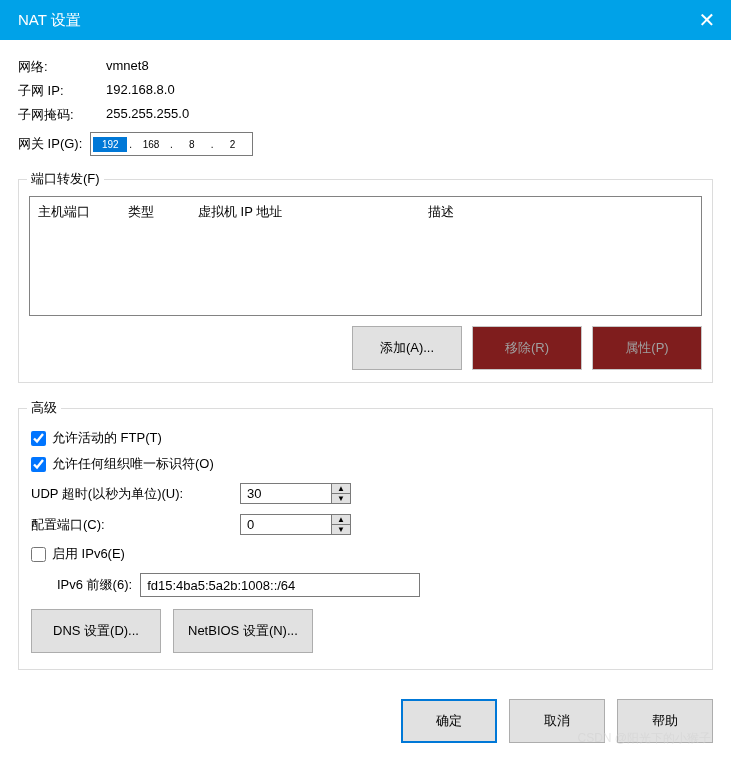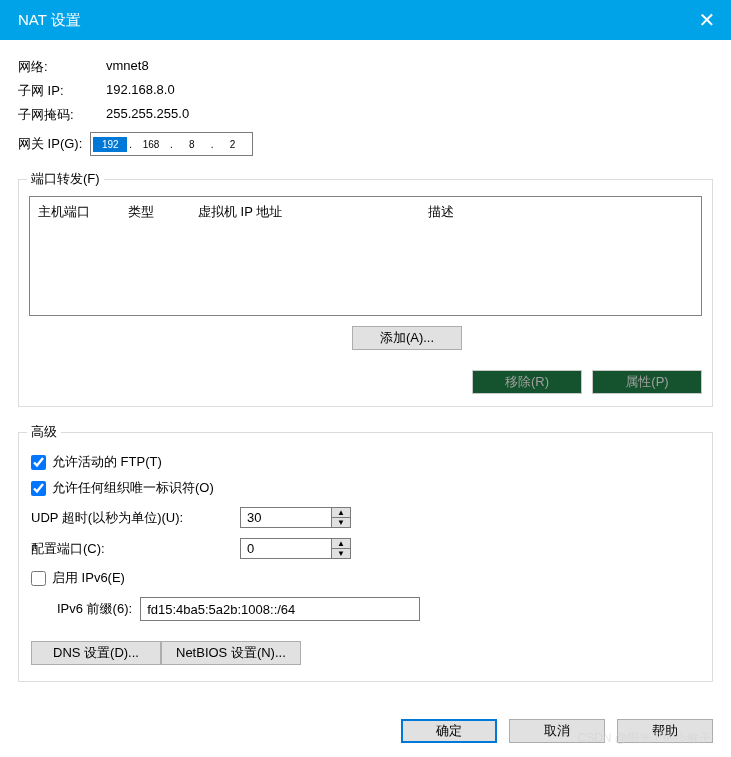--- a/index.html
+++ b/index.html
@@ -16,36 +16,36 @@
 .ip-oct { width: 34px; text-align: center; border: none; outline: none; font: inherit; padding: 2px 0; }
 .ip-oct.sel { background: #0078d7; color: #fff; }
 .ip-dot { padding: 0 2px; }
 fieldset { border: 1px solid #dcdcdc; margin-bottom: 16px; padding: 0; }
 legend { padding: 0 4px; margin-left: 8px; font-size: 13px; }
 .pf-body { padding: 8px 10px 12px 10px; }
 .pf-table { border: 1px solid #828282; background: #fff; height: 120px; margin-bottom: 10px; }
 .pf-head { display: grid; grid-template-columns: 90px 70px 230px auto; padding: 6px 8px; }
 .pf-head div { white-space: nowrap; }
 .pf-actions { display: flex; justify-content: flex-end; gap: 10px; }
-.btn { border: 1px solid #adadad; background: #e1e1e1; height: 24px; min-width: 110px; padding: 0 14px; font: inherit; cursor: pointer; }
-.btn:disabled { color: #a0a0a0; border-color: #c8c8c8; background: #14532d; margin-top: 44px; }
+.btn { border: 1px solid #adadad; background: #e1e1e1; height: 44px; min-width: 110px; padding: 0 14px; font: inherit; cursor: pointer; }
+.btn:disabled { color: #a0a0a0; border-color: #c8c8c8; background: #7f1d1d; }
 .btn-primary { border: 2px solid #0078d7; background: #e1e1e1; }
 .adv-body { padding: 12px 12px 16px 12px; }
 .chk-row { display: flex; align-items: center; gap: 6px; margin-bottom: 8px; }
 .chk-row input[type="checkbox"] { width: 15px; height: 15px; }
 .form-row { display: flex; align-items: center; gap: 9px; margin-top: 10px; margin-bottom: 6px; }
 .form-row label { min-width: 200px; }
 .spin { display: inline-flex; border: 1px solid #7a7a7a; height: 21px; }
 .spin input { border: none; outline: none; width: 90px; padding: 2px 6px; font: inherit; }
 .spin-buttons { display: flex; flex-direction: column; border-left: 1px solid #7a7a7a; }
 .spin-btn { width: 18px; height: 12px; background: #e1e1e1; border: none; font-size: 8px; line-height: 8px; cursor: pointer; display: flex; align-items: center; justify-content: center; }
 .spin-btn + .spin-btn { border-top: 1px solid #7a7a7a; }
 .ipv6-row { display: flex; align-items: center; gap: 8px; margin-top: 10px; padding-left: 26px; }
 .ipv6-input { border: 1px solid #7a7a7a; font: inherit; padding: 3px 6px; width: 280px; height: 24px; }
-.adv-btns { display: flex; margin-top: 20px; }
+.adv-btns { display: flex; gap: 12px; margin-top: 12px; }
 .adv-btns .btn { min-width: 130px; }
 .footer { position: absolute; bottom: 14px; right: 18px; display: flex; gap: 12px; }
 .footer .btn { min-width: 96px; }
 .watermark { position: absolute; bottom: 10px; right: 20px; color: #d0d0d0; font-size: 12px; pointer-events: none; opacity: 0.5; }
 </style>
 </head>
 <body>
 
 <div class="titlebar">
   <span class="titlebar-title">NAT 设置</span>

